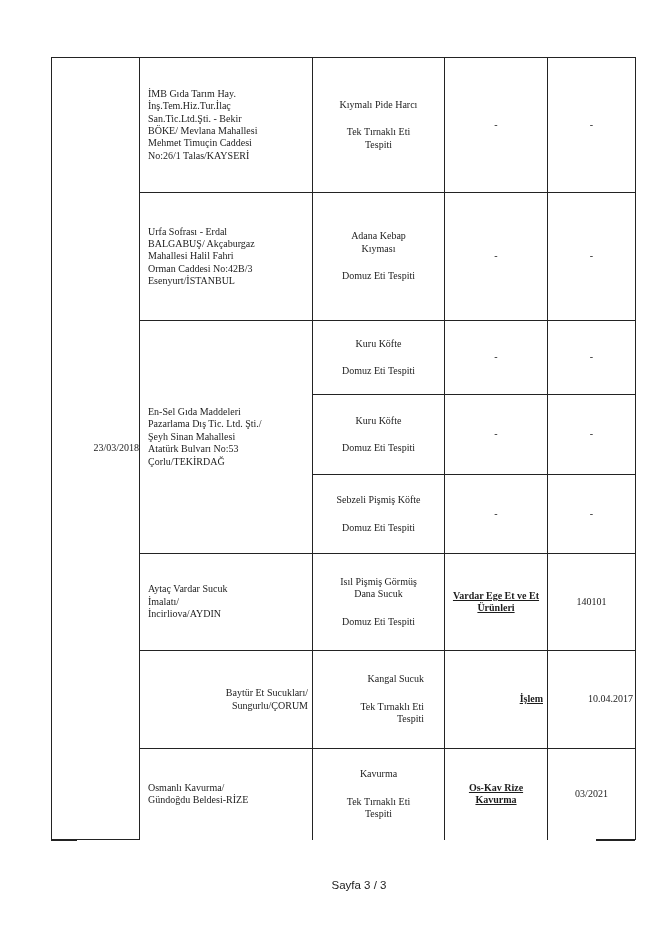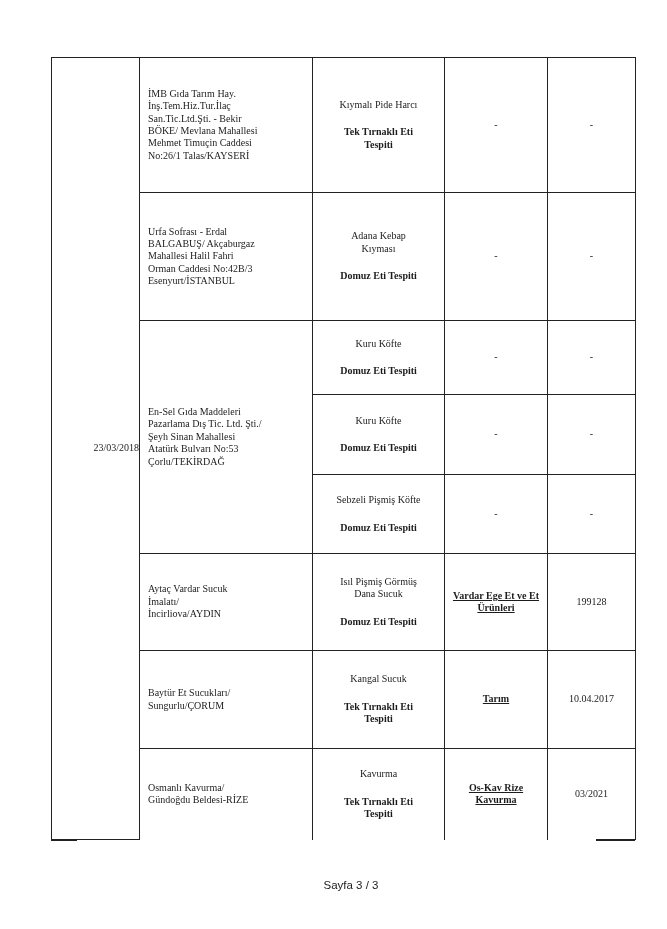--- a/index.html
+++ b/index.html
@@ -25,41 +25,41 @@
   
   table.doc tr:last-child td { border-bottom: none; }
 
   .c-date   { text-align: right; font-size: 13px; }
   .c-company{ text-align: left; padding: 4px 4px 4px 8px; white-space: pre-line; }
   .c-product{ text-align: center; padding: 4px 20px; }
   .c-brand  { text-align: center; padding: 4px 4px; }
   .c-code   { text-align: center; padding: 4px 2px; }
 
   .prod    { font-weight: normal; }
-  .finding { font-weight: bold; margin-top: 15px; }
+  .finding { font-weight: normal; margin-top: 15px; }
   .bold    { font-weight: bold; text-decoration: underline; }
 
   
   .h1 td { height: 135px; }
   .h2 td { height: 128px; }
   .h3 td { height: 74px;  }
   .h4 td { height: 80px;  }
   .h5 td { height: 79px;  }
   .h6 td { height: 97px;  }
-  .h7 td { height: 98px;  }
+  .h7 td { height: 98px; text-align: right;  }
   .h8 td { height: 91px;  }
 
   
   .bseg { position: absolute; height: 2px; background: #232323; bottom: -1px; }
   .bseg-left  { left: 0; width: 26px; }
   .bseg-right { right: 0; width: 39px; }
 
   .footer {
     position: absolute;
-    left: 59px; top: 879px; width: 584px;
+    left: 67px; top: 879px; width: 584px;
     text-align: center;
     font-family: "Liberation Sans", "DejaVu Sans", sans-serif;
     font-size: 11.5px;
     color: #222;
   }
 </style>
 </head>
 <body>
 
 <div class="page">
@@ -139,31 +139,31 @@
 
       <tr class="h6">
         <td class="c-company">Aytaç Vardar Sucuk
 İmalatı/
 İncirliova/AYDIN</td>
         <td class="c-product">
           <div class="prod">Isıl Pişmiş Görmüş Dana Sucuk</div>
           <div class="finding">Domuz Eti Tespiti</div>
         </td>
         <td class="c-brand bold">Vardar Ege Et ve Et Ürünleri</td>
-        <td class="c-code">199128</td>
+        <td class="c-code">140101</td>
       </tr>
 
       <tr class="h7">
         <td class="c-company">Baytür Et Sucukları/
 Sungurlu/ÇORUM</td>
         <td class="c-product">
           <div class="prod">Kangal Sucuk</div>
           <div class="finding">Tek Tırnaklı Eti Tespiti</div>
         </td>
-        <td class="c-brand bold">Tarım</td>
+        <td class="c-brand bold">İşlem</td>
         <td class="c-code">10.04.2017</td>
       </tr>
 
       <tr class="h8">
         <td class="c-company">Osmanlı Kavurma/
 Gündoğdu Beldesi-RİZE</td>
         <td class="c-product">
           <div class="prod">Kavurma</div>
           <div class="finding">Tek Tırnaklı Eti Tespiti</div>
         </td>

